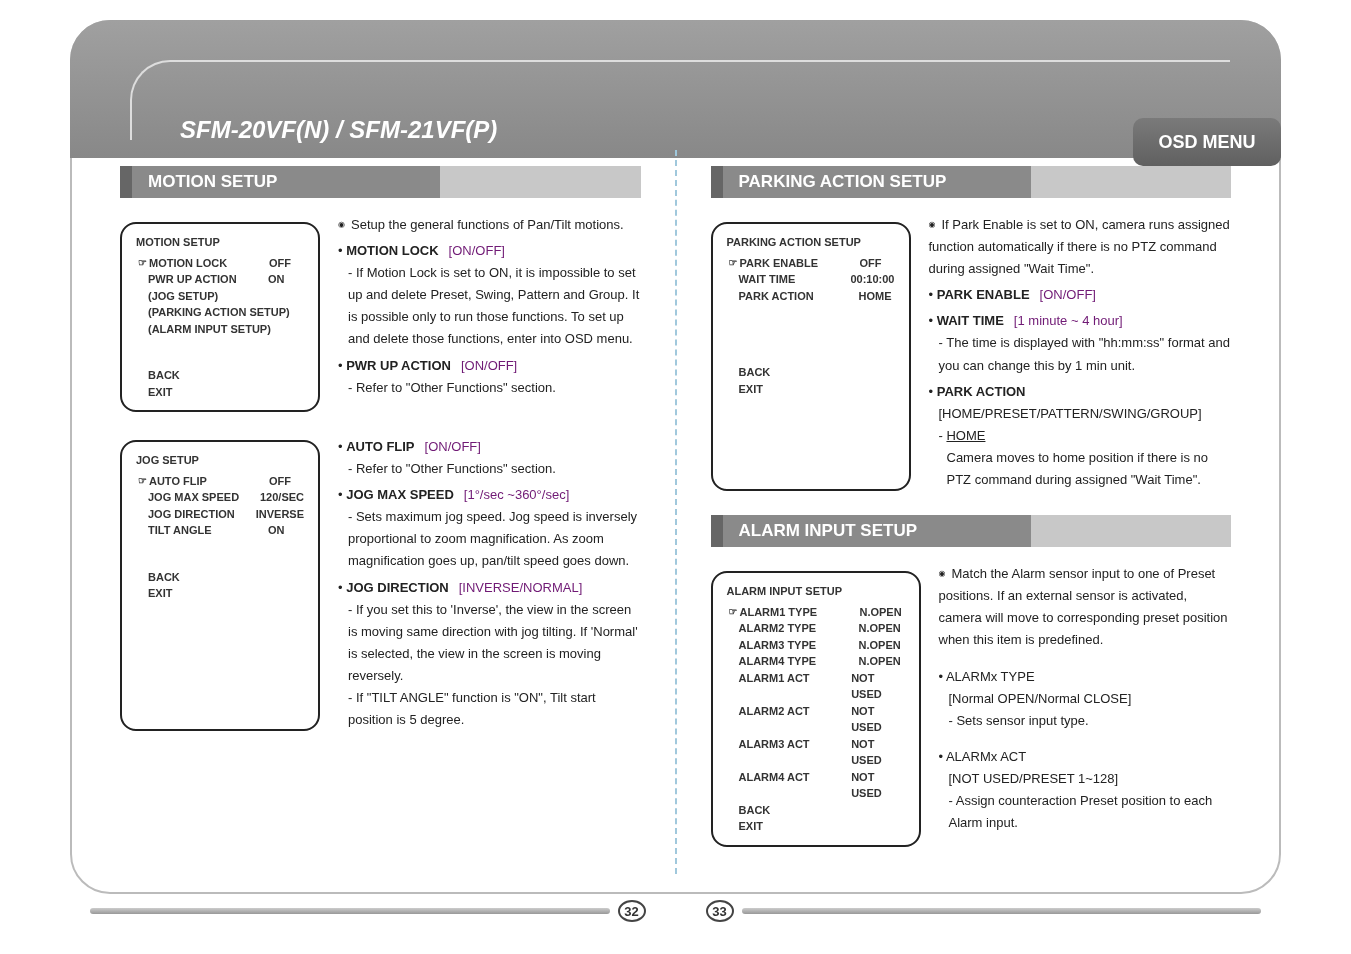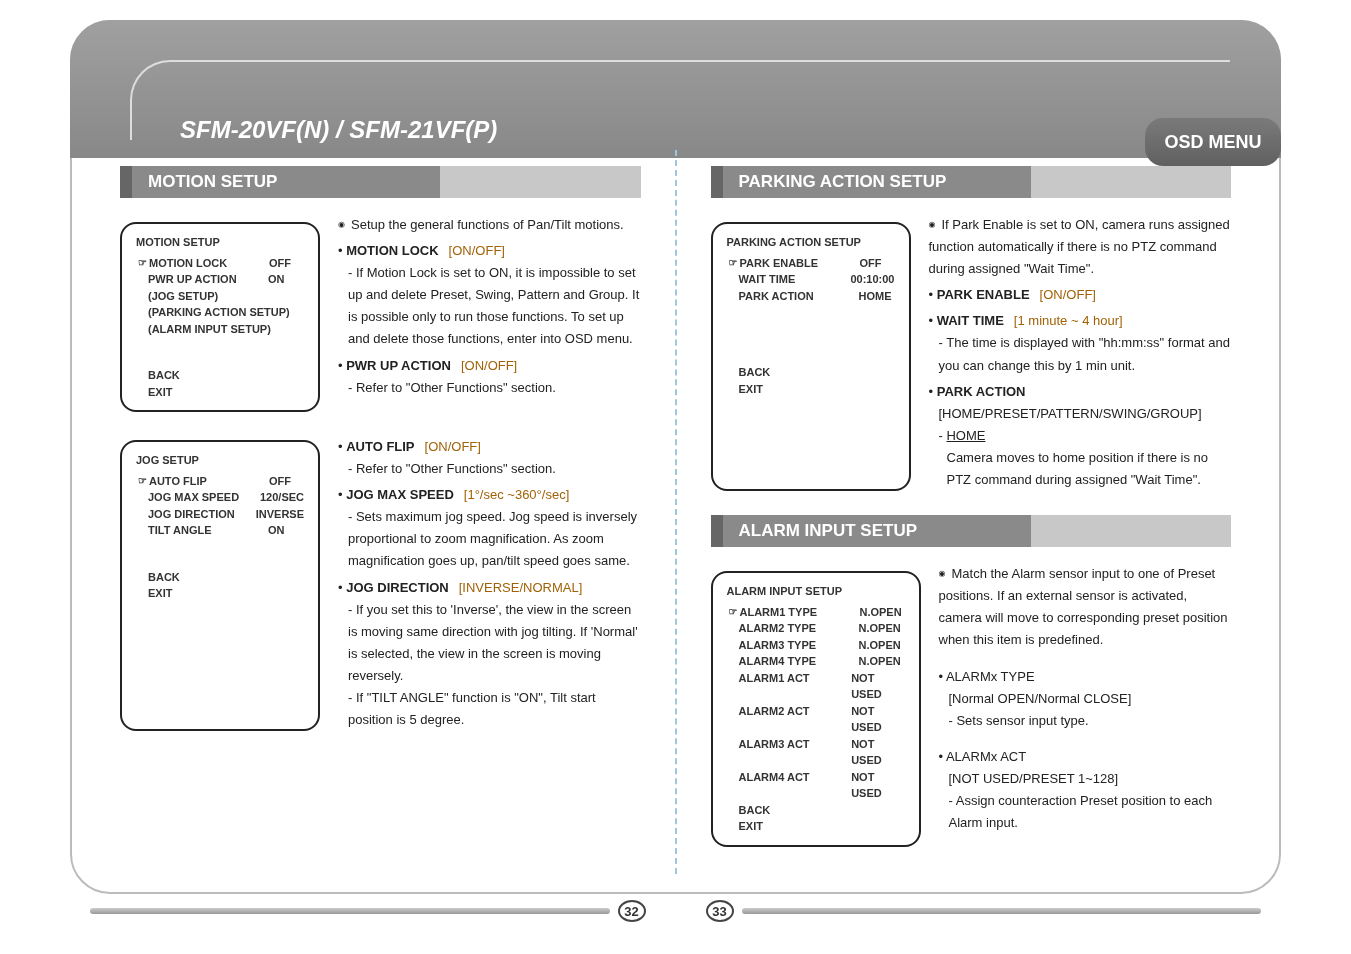--- a/index.html
+++ b/index.html
@@ -40,23 +40,23 @@
     position: absolute;
     left: 60px; top: 40px;
     width: 1100px; height: 80px;
     border-top: 2px solid #ddd;
     border-left: 2px solid #ddd;
     border-radius: 40px 0 0 0;
   }
   .osd-badge {
     position: absolute;
     right: 70px; top: 118px;
-    width: 136px; height: 48px;
+    width: 148px; height: 48px;
     background: linear-gradient(#7a7a7a, #606060);
-    border-radius: 18px;
+    border-radius: 10px;
     color: #fff;
     font-weight: bold;
     font-size: 18px;
     display: flex;
     align-items: center;
     justify-content: center;
   }
   .content {
     position: absolute;
     top: 150px; left: 100px; right: 100px; bottom: 80px;
@@ -121,21 +121,21 @@
     color: #222;
   }
   .desc .lead::before {
     content: "◉";
     font-size: 8px;
     margin-right: 6px;
     vertical-align: 2px;
   }
   .desc .item { margin-top: 4px; }
   .desc .bold { font-weight: bold; }
-  .desc .opt { color: #a16207; margin-left: 10px; }
+  .desc .opt { color: #701a75; margin-left: 10px; }
   .desc .sub { padding-left: 10px; }
   .desc .u { text-decoration: underline; }
   .page-num {
     position: absolute;
     bottom: 32px;
     display: flex;
     align-items: center;
     gap: 8px;
   }
   .page-num.left { left: 90px; right: 50%; justify-content: flex-end; padding-right: 30px;}
@@ -225,21 +225,21 @@
             <span>ON</span>
           </div>
         <div class="gap"></div>
         <div class="pad">BACK</div>
         <div class="pad">EXIT</div>
       </div>
       <div class="desc">
         <div class="item">• <span class="bold">AUTO FLIP</span><span class="opt">[ON/OFF]</span></div>
         <div class="sub">- Refer to "Other Functions" section.</div>
         <div class="item">• <span class="bold">JOG MAX SPEED</span><span class="opt">[1°/sec ~360°/sec]</span></div>
-        <div class="sub">- Sets maximum jog speed. Jog speed is inversely proportional to zoom magnification. As zoom magnification goes up, pan/tilt speed goes same.</div>
+        <div class="sub">- Sets maximum jog speed. Jog speed is inversely proportional to zoom magnification. As zoom magnification goes up, pan/tilt speed goes down.</div>
         <div class="item">• <span class="bold">JOG DIRECTION</span><span class="opt">[INVERSE/NORMAL]</span></div>
         <div class="sub">- If you set this to 'Inverse', the view in the screen is moving same direction with jog tilting. If 'Normal' is selected, the view in the screen is moving reversely.</div>
         <div class="sub">- If "TILT ANGLE" function is "ON", Tilt start position is 5 degree.</div>
       </div>
     </div>
   </div>
 
   <div class="col">
     <div class="section-title">
       <div class="main">PARKING ACTION SETUP</div>

